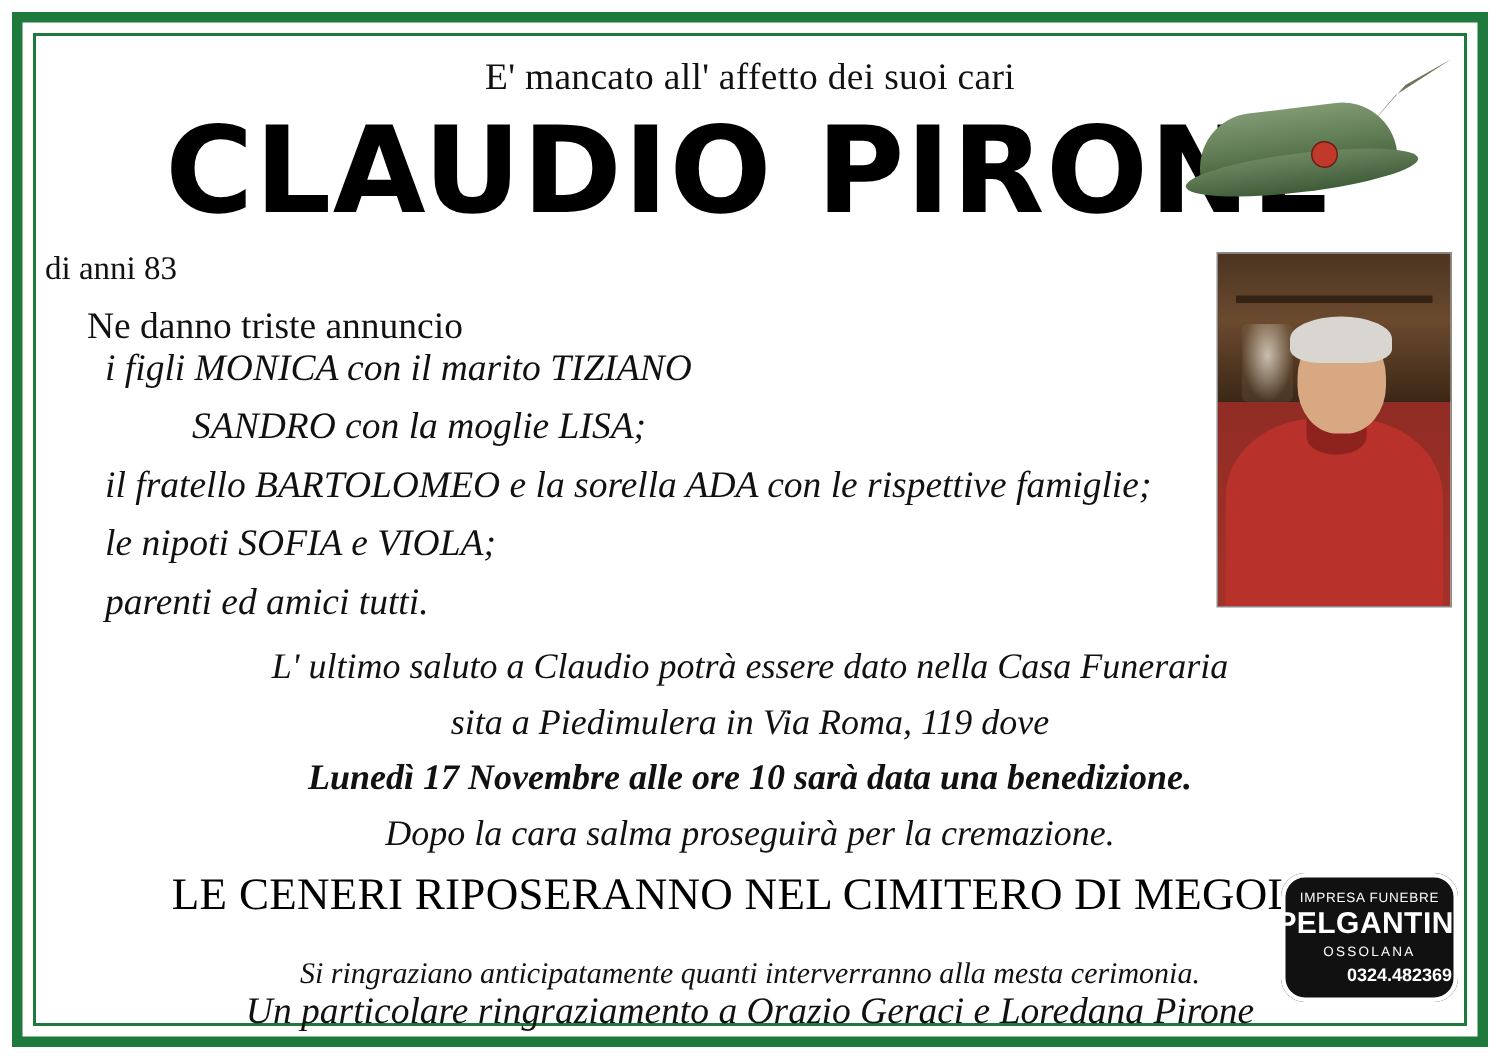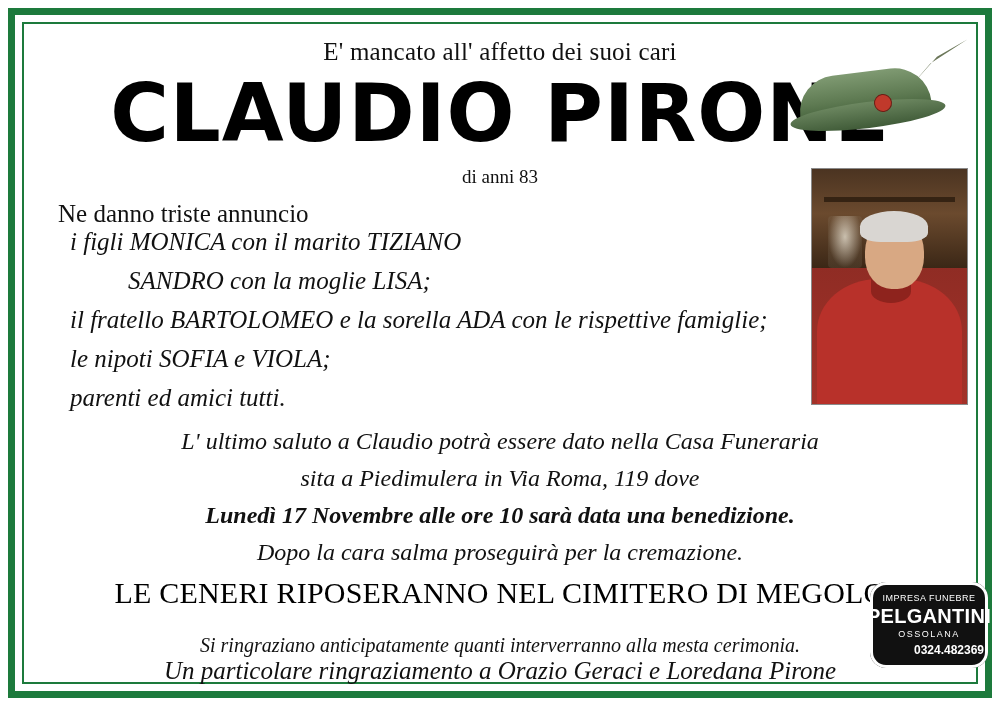--- a/index.html
+++ b/index.html
@@ -59,22 +59,22 @@
     text-align: center;
     font-family: "DejaVu Sans", sans-serif;
     font-weight: bold;
     font-size: 80px;
     line-height: 1.0;
     color: #000;
     margin-top: 8px;
     letter-spacing: 1px;
   }
   .age {
-    text-align: center;
-    font-size: 19px;
+    text-align: left;
+    font-size: 22px;
     color: #111;
     margin-top: 12px;
   }
 
   .announce {
     font-size: 25px;
     color: #111;
     margin-top: 12px;
     margin-left: 28px;
   }
@@ -240,21 +240,21 @@
     height: 16px;
     background: #c0392b;
     border-radius: 50%;
     border: 1px solid #6b1e16;
     transform: rotate(-7deg);
   }
 
   
   .logo {
     position: absolute;
-    right: 12px;
+    right: 28px;
     bottom: 38px;
     width: 118px;
     height: 86px;
     border-radius: 16px;
     background: #111111;
     color: #ffffff;
     display: flex;
     flex-direction: column;
     align-items: center;
     justify-content: center;

